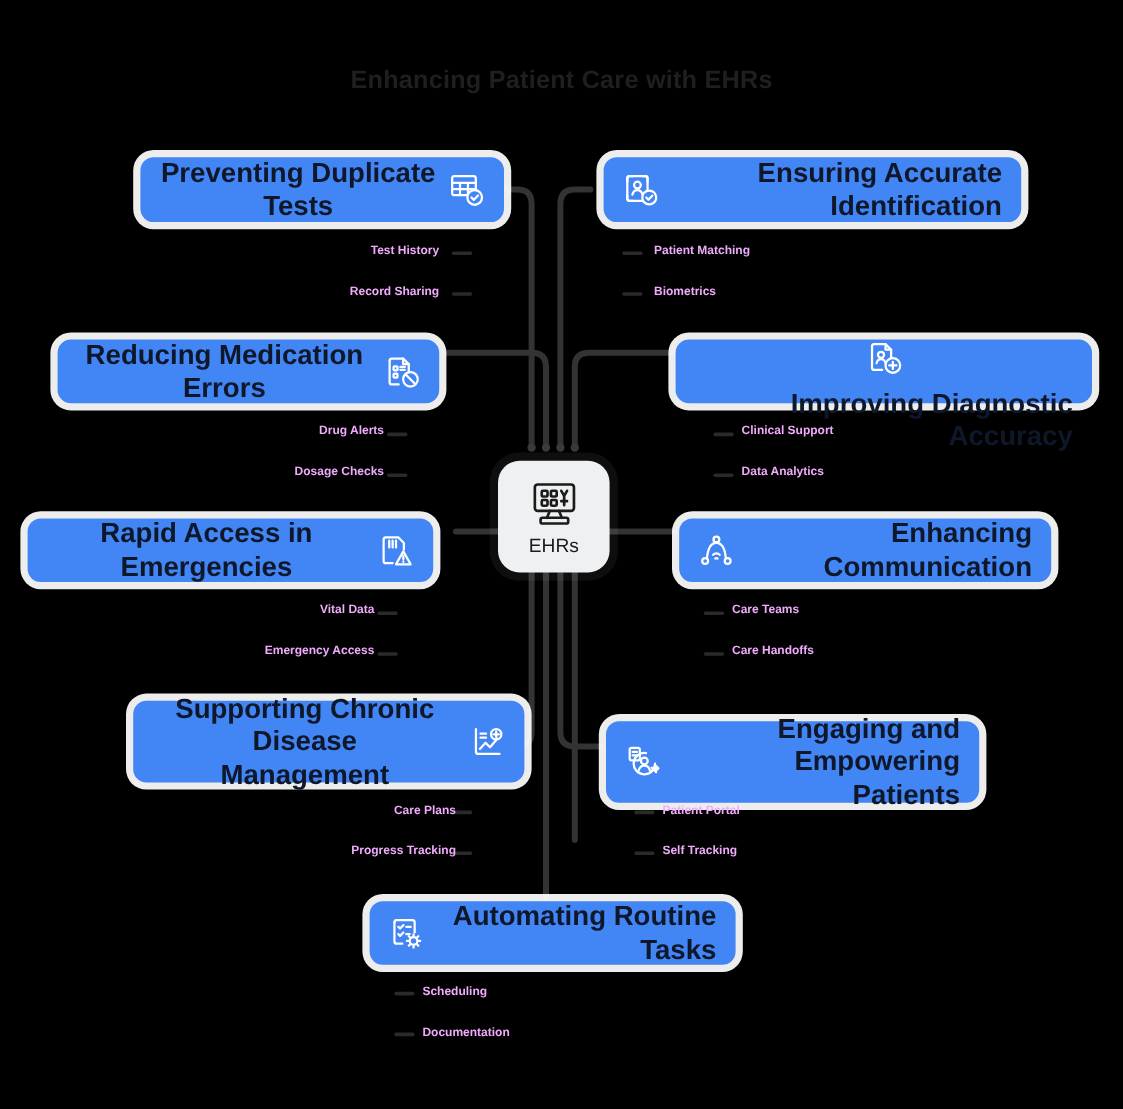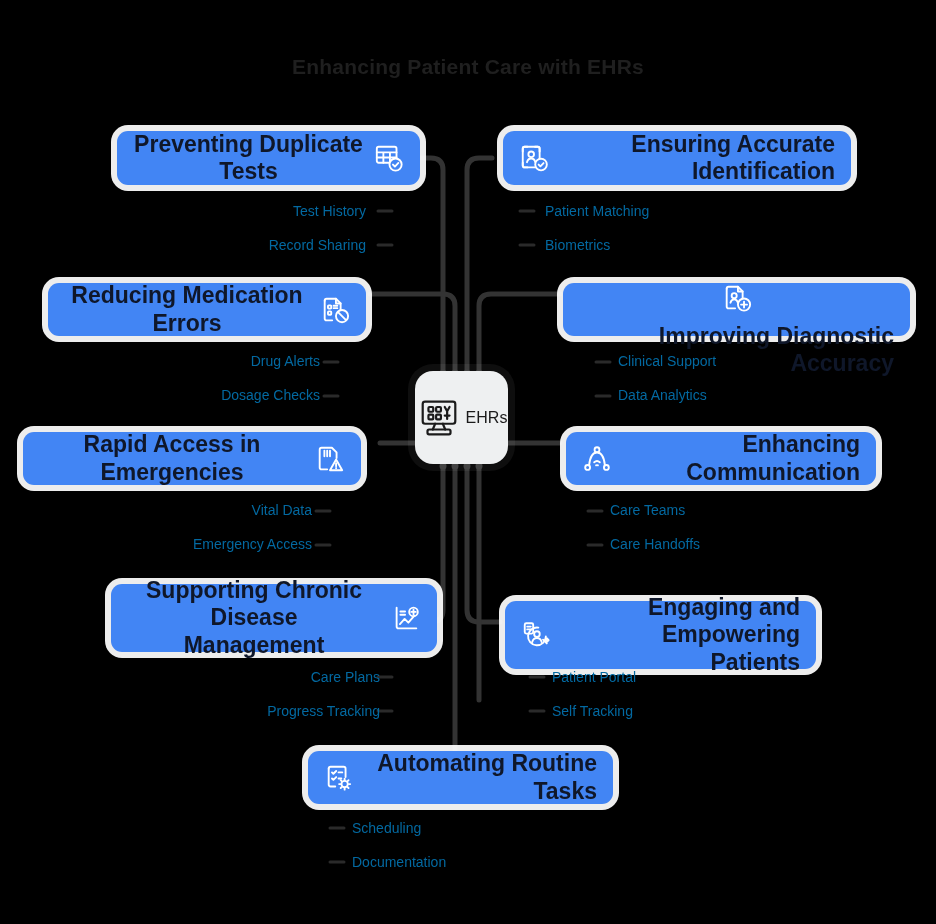--- a/index.html
+++ b/index.html
@@ -41,28 +41,28 @@
     font-weight: bold;
     color: #1f1f1f;
     letter-spacing: .2px;
     white-space: nowrap;
   }
 
   
   .center-node {
     position: absolute;
     left: 415px;
-    top: 371px;
+    top: 384px;
     width: 93px;
     height: 93px;
     background: #eef0f1;
     border-radius: 18px;
     box-shadow: 0 0 0 7px rgba(255,255,255,0.055);
     display: flex;
-    flex-direction: row;
+    flex-direction: column;
     align-items: center;
     justify-content: center;
     gap: 4px;
   }
   .center-node .c-icon { line-height: 0; }
   .center-node .c-label {
     font-size: 16px;
     color: #1b1b1b;
     font-weight: 400;
   }
@@ -89,23 +89,23 @@
   }
   .pill.align-right { flex-direction: row; justify-content: flex-end; }
   .pill.align-right .p-label { text-align: center; }
   .pill.align-left  { flex-direction: row; justify-content: flex-start; }
   .pill.align-left  .p-label { text-align: right; }
   .pill .p-icon { line-height: 0; flex: 0 0 auto; }
 
   
   .sublabel {
     position: absolute;
-    font-size: 14px;
-    font-weight: normal;
-    color: #0369a1;
+    font-size: 10px;
+    font-weight: bold;
+    color: #f0abfc;
     white-space: nowrap;
     line-height: 1.1;
   }
   .sublabel.r { text-align: right; }
   .sublabel.l { text-align: left; }
 </style>
 </head>
 <body>
 
 <div id="canvas">

